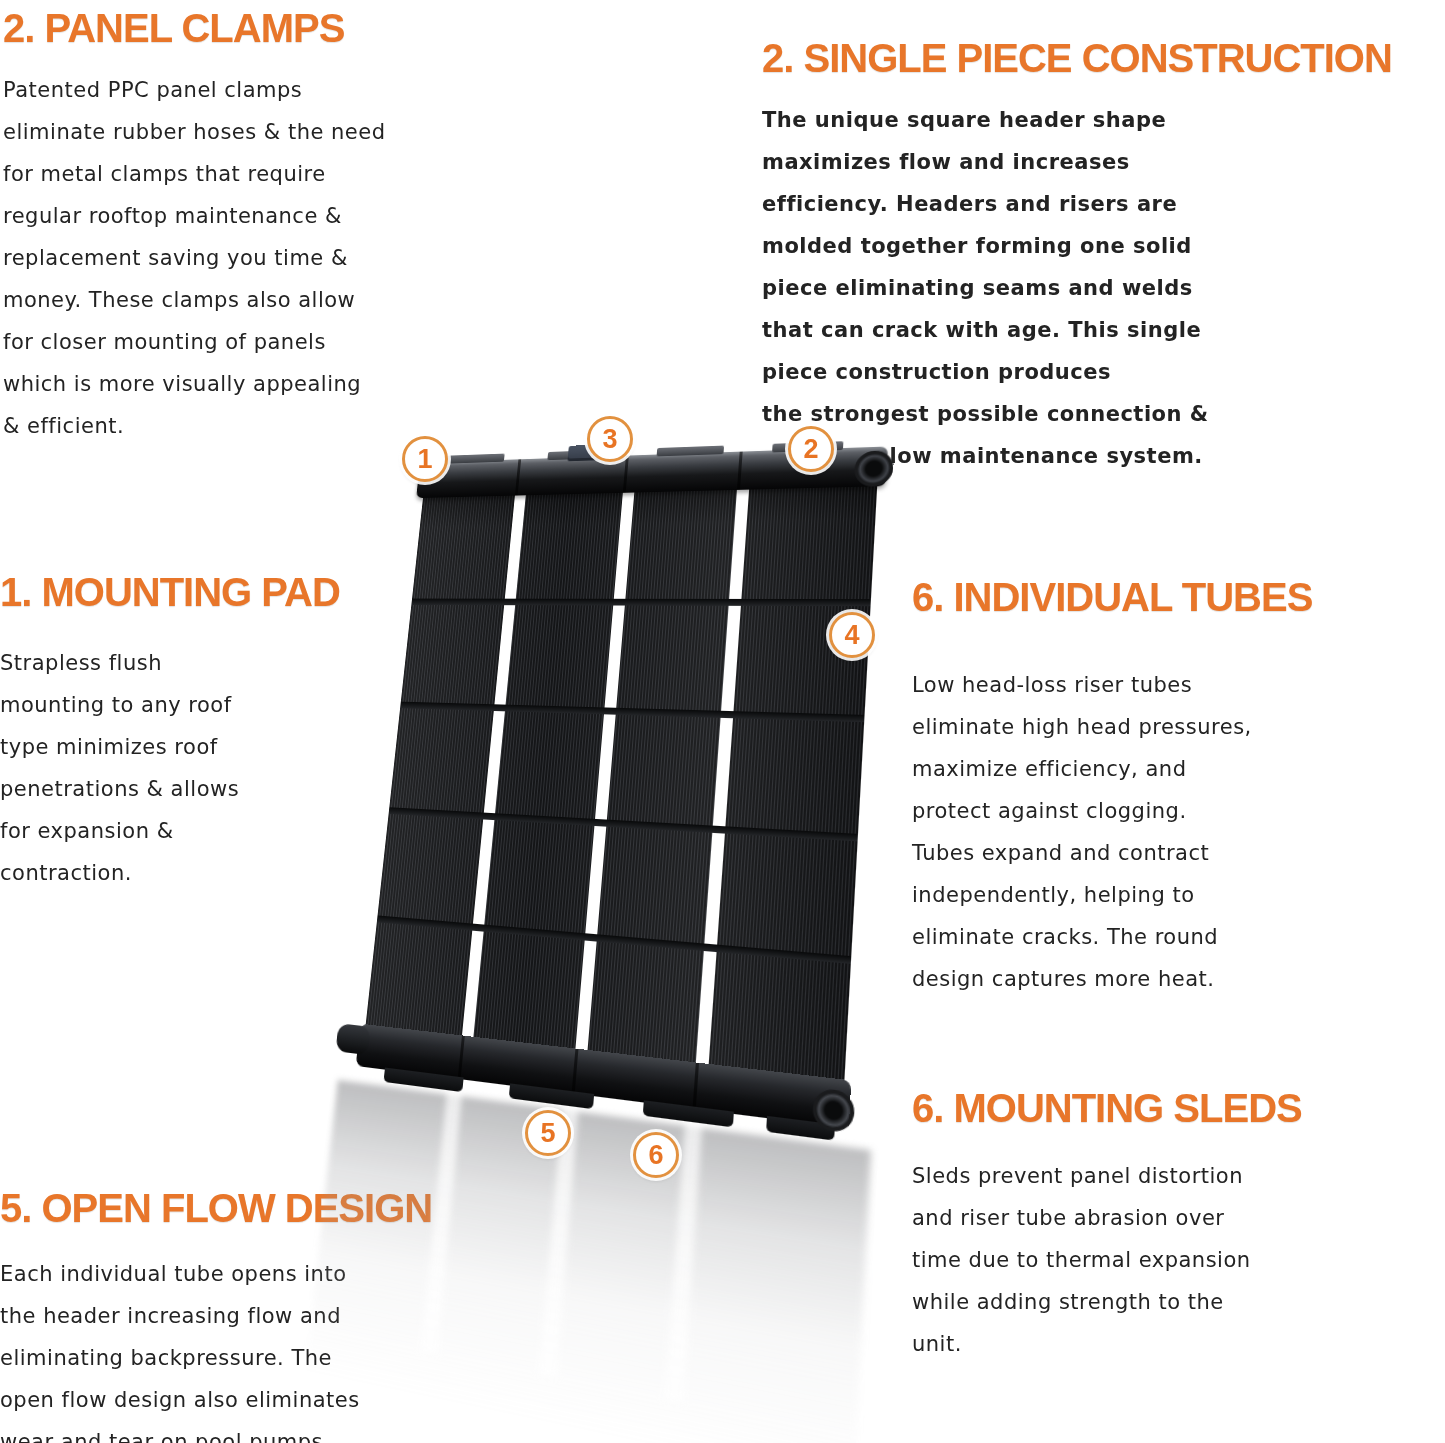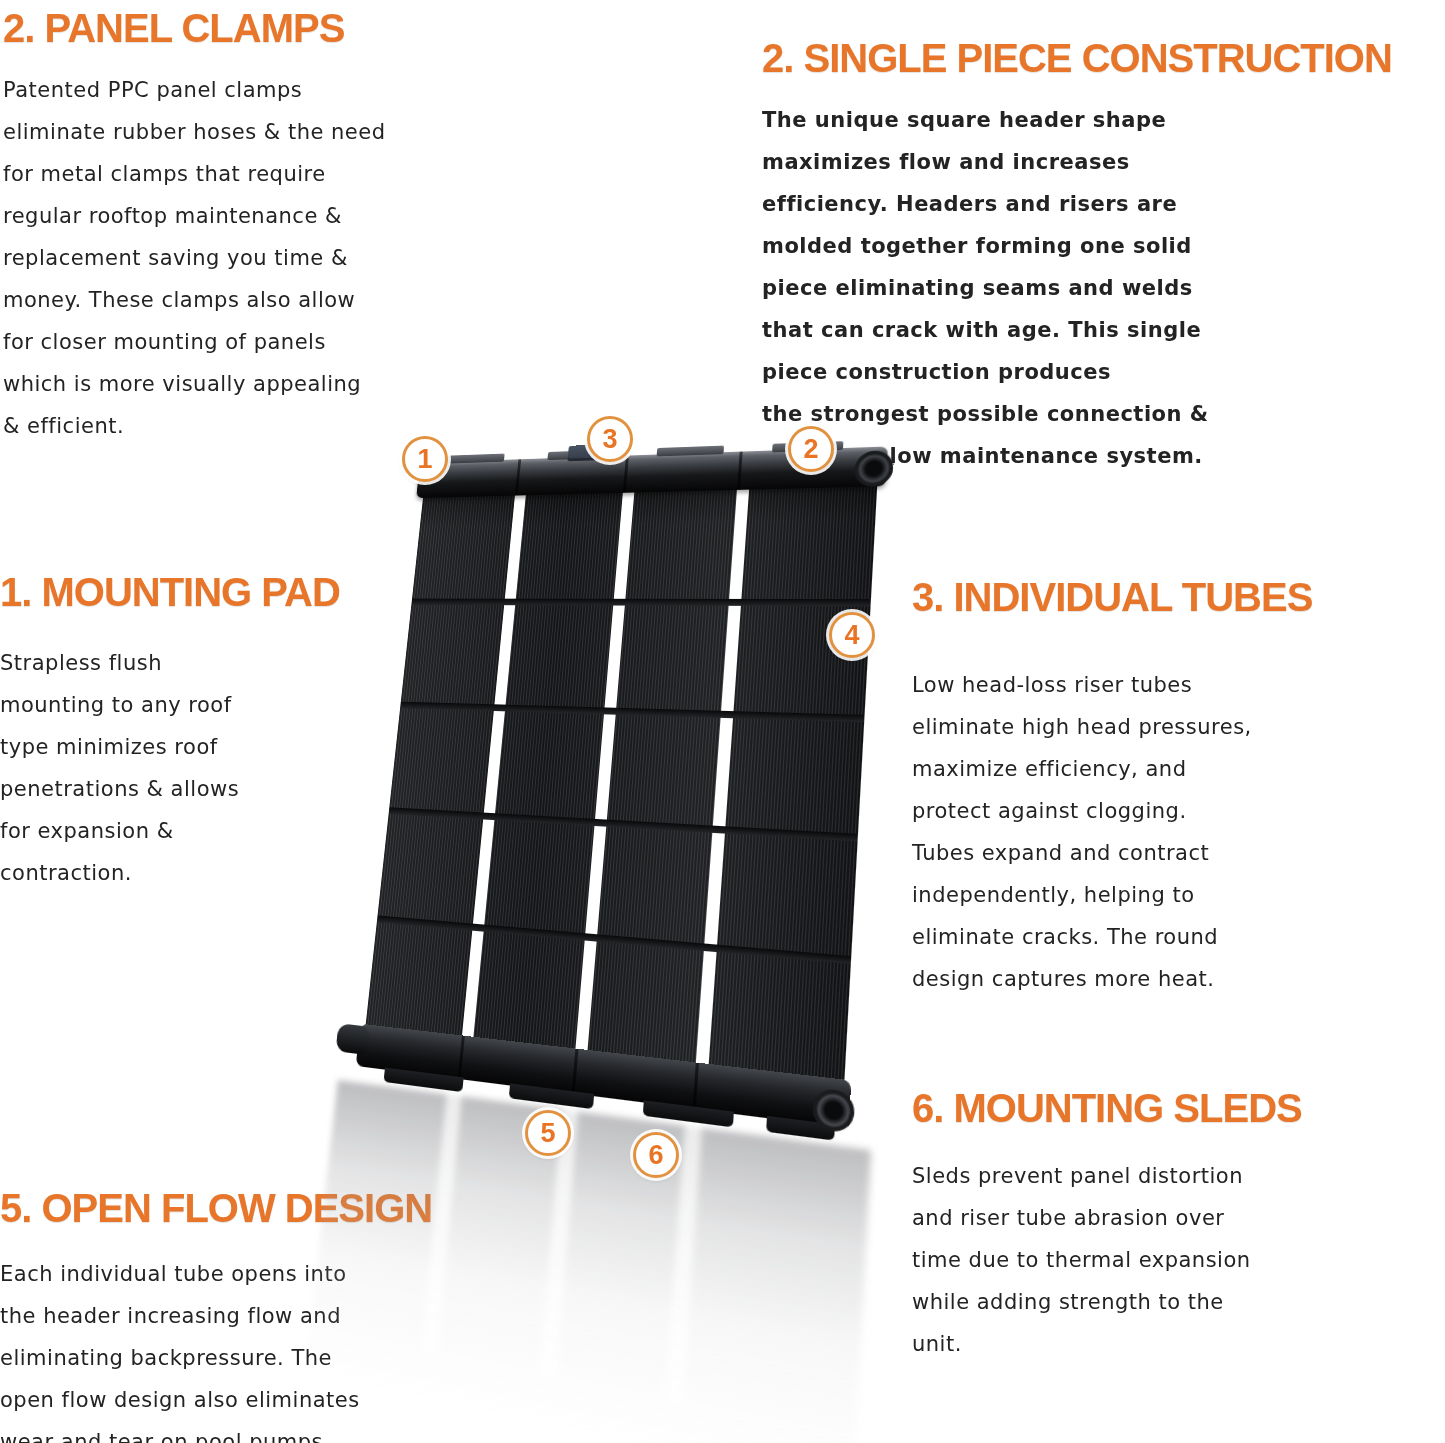--- a/index.html
+++ b/index.html
@@ -107,21 +107,21 @@
     <h2>1. MOUNTING PAD</h2>
     <p style="margin-top:27px;width:400px;">Strapless flush
 mounting to any roof
 type minimizes roof
 penetrations &amp; allows
 for expansion &amp;
 contraction.</p>
   </div>
 
   <div class="sec" style="left:912px;top:575px;">
-    <h2>3. INDIVIDUAL TUBES</h2>
+    <h2>6. INDIVIDUAL TUBES</h2>
     <p style="margin-top:44px;width:530px;">Low head-loss riser tubes
 eliminate high head pressures,
 maximize efficiency, and
 protect against clogging.
 Tubes expand and contract
 independently, helping to
 eliminate cracks. The round
 design captures more heat.</p>
   </div>
 

